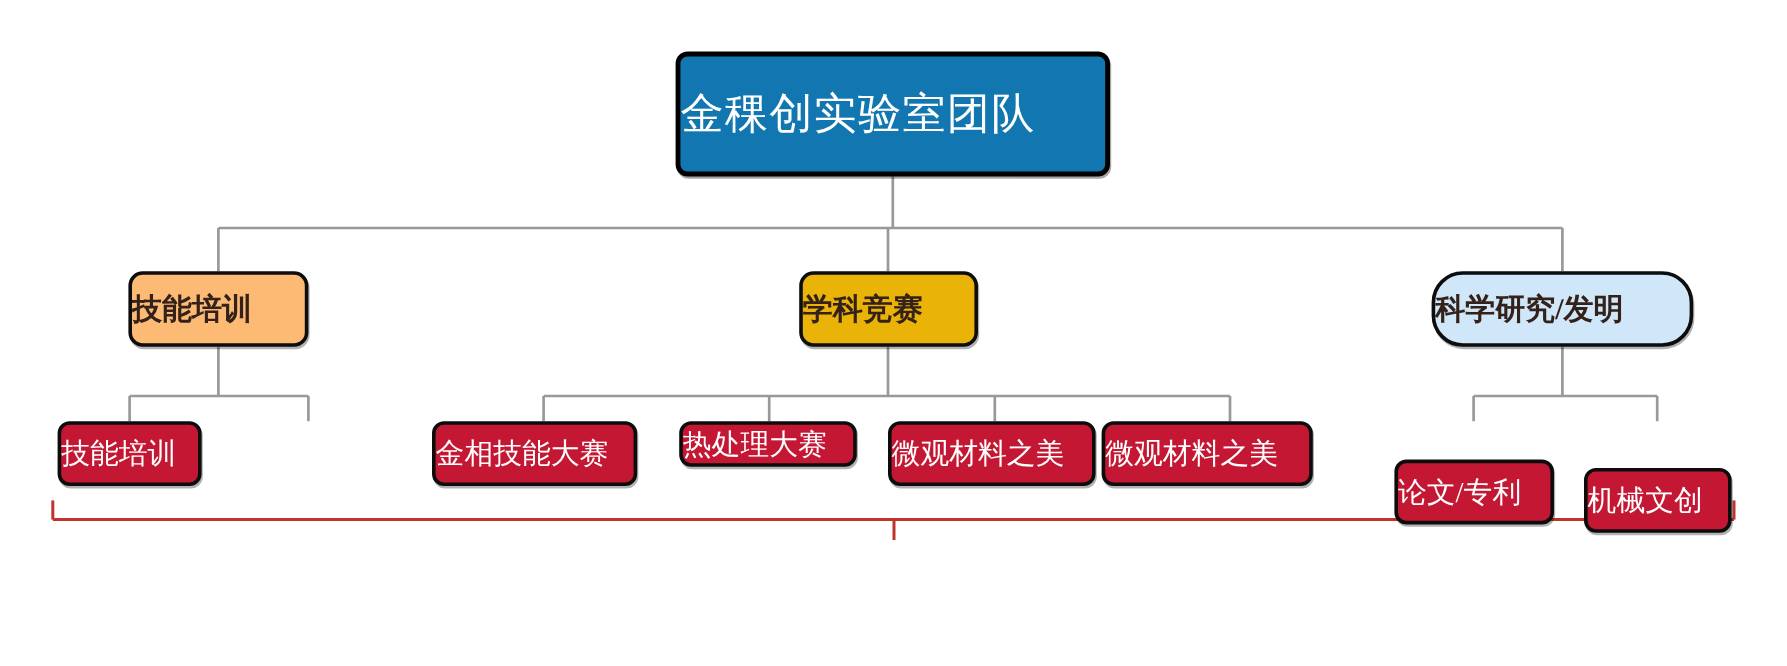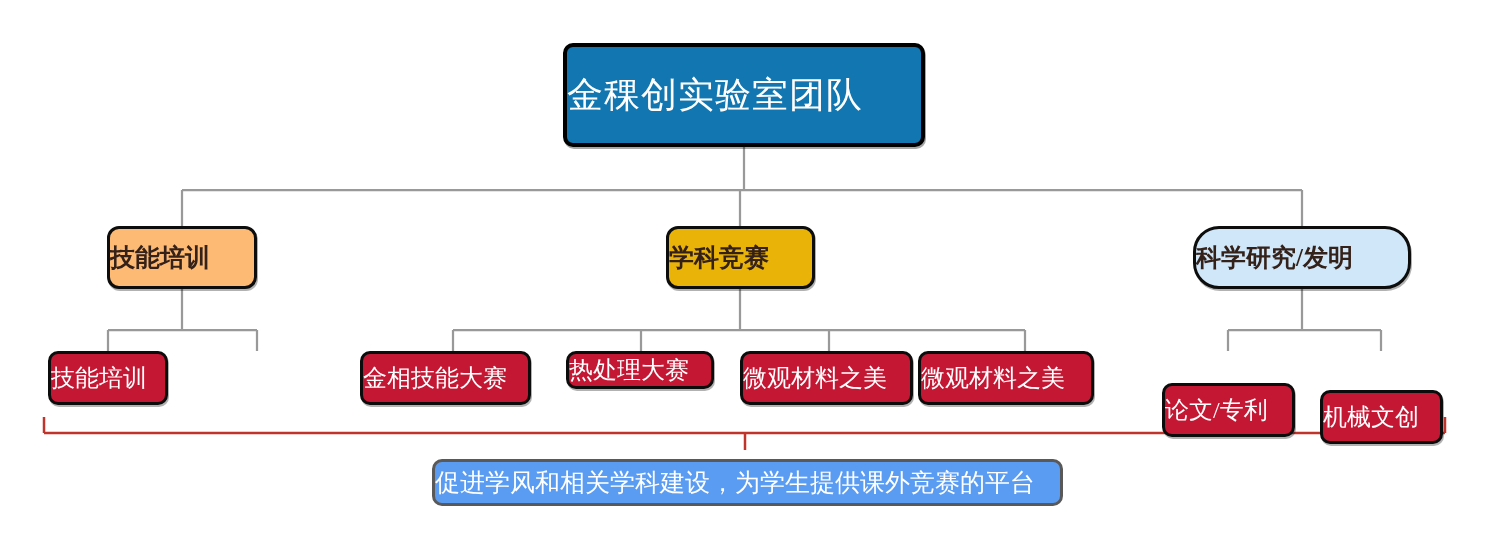--- a/index.html
+++ b/index.html
@@ -113,17 +113,14 @@
   </div>
 
   <div class="node node-leaf" style="left:1162px;top:351px;width:133px;height:54px;margin-top:32px;">
     <span>论文/专利</span>
   </div>
 
   <div class="node node-leaf" style="left:1320px;top:366px;width:123px;height:54px;margin-top:24px;">
     <span>机械文创</span>
   </div>
 
-  <div class="node summary-box" style="left:432px;top:459px;width:631px;height:47px;">
-    <span>促进学风和相关学科建设，为学生提供课外竞赛的平台</span>
-  </div>
 
 </div>
 
 </body></html>

